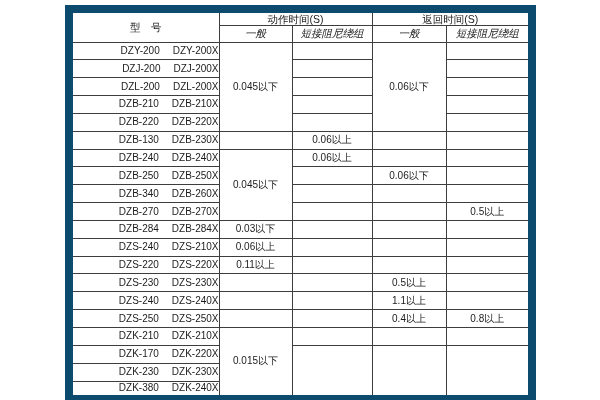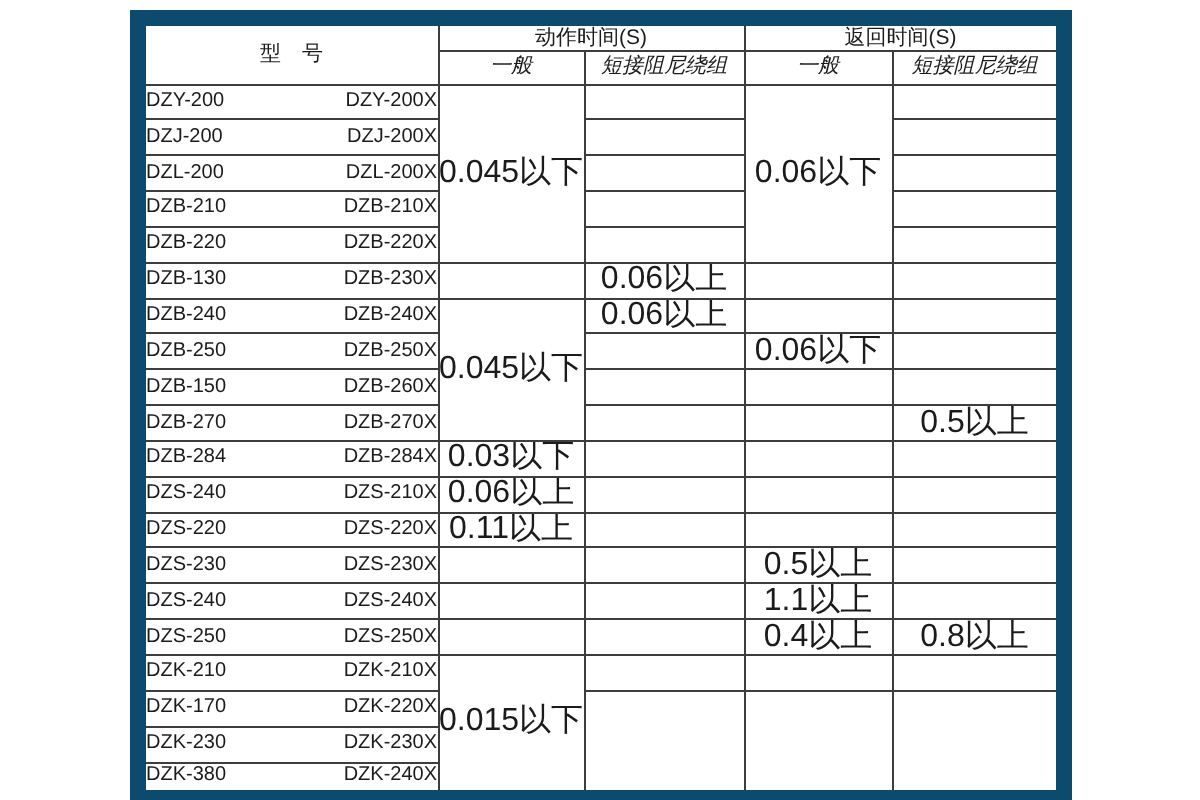--- a/index.html
+++ b/index.html
@@ -33,24 +33,24 @@
     white-space: nowrap;
   }
   thead tr.h1 { height: 16px; }
   thead tr.h2 { height: 17px; font-style: italic; }
   tbody tr { height: 17.85px; }
   td.model {
     font-size: 10px;
   }
   td.model .pair {
     display: flex;
-    justify-content: space-between;
+    justify-content: flex-end;
     gap: 13px;
   }
-  td.val { font-size: 16px; }
+  td.val { font-size: 10px; }
 </style>
 </head>
 <body>
 
 <div class="table-wrap">
   <table>
     <colgroup>
       <col style="width:150px">
       <col style="width:73px">
       <col style="width:80px">
@@ -154,21 +154,21 @@
               <span>DZB-250X</span>
             </span>
           </td>
         <td class="val"></td>
         <td class="val">0.06以下</td>
         <td class="val"></td>
       </tr>
       <tr>
         <td class="model">
             <span class="pair">
-              <span>DZB-150</span>
+              <span>DZB-340</span>
               <span>DZB-260X</span>
             </span>
           </td>
         <td class="val"></td>
         <td class="val"></td>
         <td class="val"></td>
       </tr>
       <tr>
         <td class="model">
             <span class="pair">

